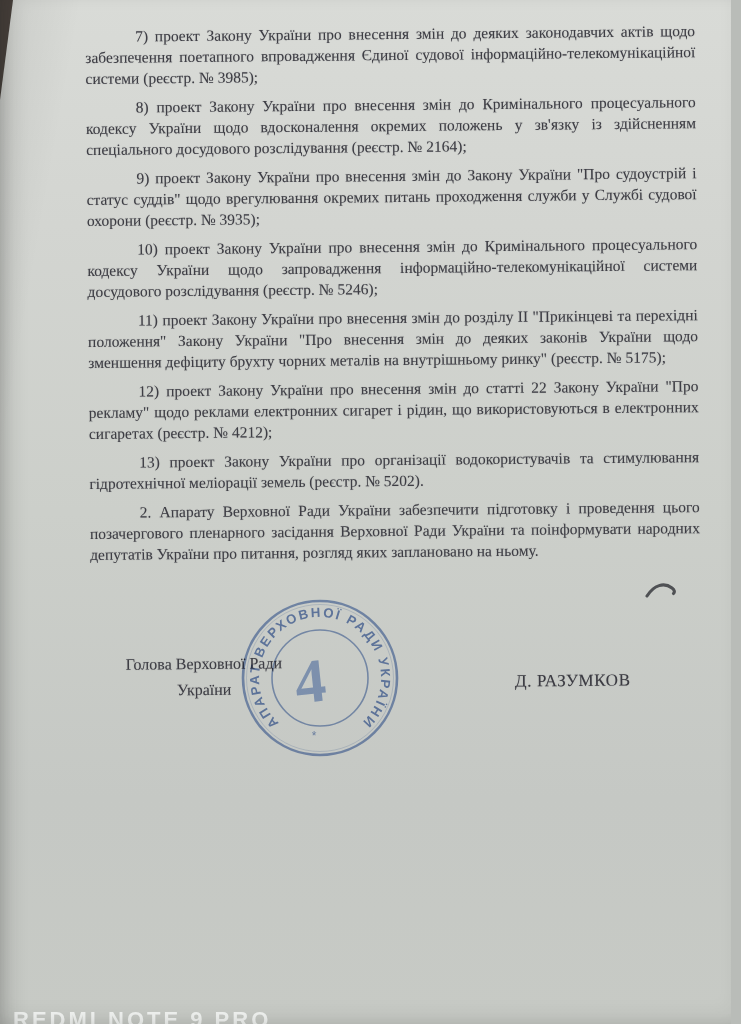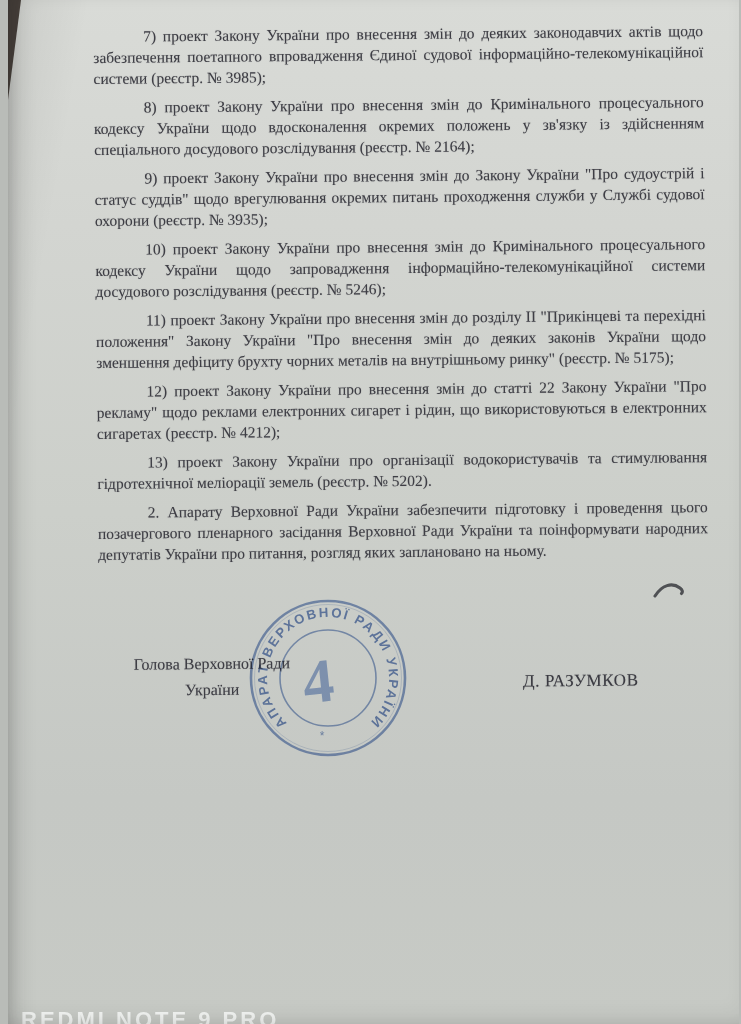--- a/index.html
+++ b/index.html
@@ -8,21 +8,20 @@
     font-family: "Liberation Serif", serif;
     background: #b9bcb8;
   }
   .page {
     position: relative;
     width: 731px; height: 1024px;
     overflow: hidden;
     background:
       linear-gradient(100deg, rgba(0,0,0,0.07), rgba(0,0,0,0) 9%),
       linear-gradient(180deg, #d9dbd7 0%, #d3d5d1 22%, #cccfca 50%, #c5c8c4 78%, #c7cac5 100%);
-    margin-left: 8px;
   }
   
   .corner-sliver {
     position: absolute; left: 0; top: 0;
     width: 16px; height: 104px;
     background: #37302a;
     clip-path: polygon(0 0, 13px 0, 0 100px);
     opacity: .9;
   }
   .edge-shade {

